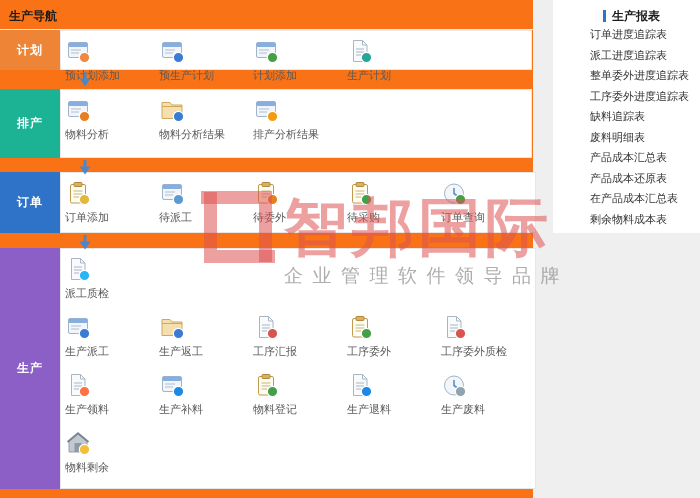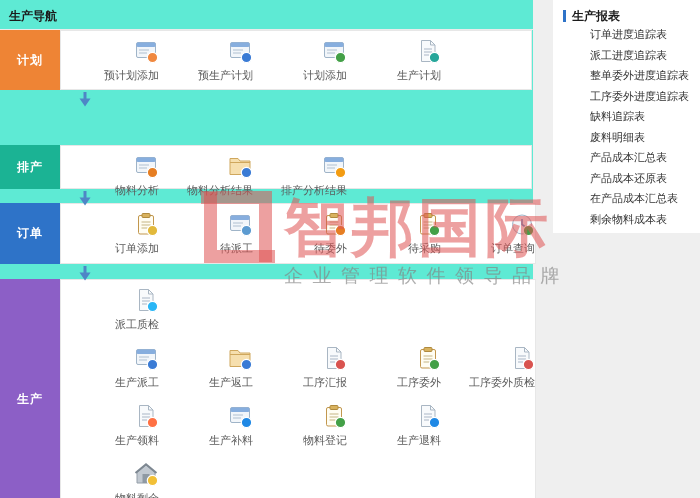--- a/index.html
+++ b/index.html
@@ -1,50 +1,50 @@
 <!DOCTYPE html>
 <html><head>
 <meta charset="utf-8">
 <style>
   * { box-sizing: border-box; margin: 0; padding: 0; }
   html,body { width:700px; height:498px; overflow:hidden; }
   body {
     font-family: "Liberation Sans", "DejaVu Sans", sans-serif;
     background:#efefef; position:relative; color:#333;
   }
-  .main-panel { position:absolute; left:0; top:0; width:533px; height:498px; background:#5eead4; }
+  .main-panel { position:absolute; left:0; top:0; width:533px; height:498px; background:#f97316; }
   .page-header { height:30px; line-height:30px; padding-left:9px; border-bottom:1px solid #ebebeb; }
   .page-title { font-size:12px; font-weight:bold; color:#1b1b1b; }
 
   .cat-row { display:flex; }
   .cat-block {
     width:60px; flex:0 0 60px; color:#fff; font-size:12px; font-weight:bold;
     display:flex; align-items:center; justify-content:center; letter-spacing:1px;
   }
   .items-box {
     flex:1; background:#fff; border:1px solid #e7e7e7; margin-right:1px;
     display:flex; flex-direction:column; justify-content:flex-start;
   }
   .item-line { display:flex; align-items:flex-start; height:58px; padding-left:4px; }
   .row-single .item-line { height:100%; }
   .nav-item {
-    width:94px; display:flex; flex-direction:column; align-items:flex-end;
+    width:94px; display:flex; flex-direction:column; align-items:flex-start;
     padding-top:7px; cursor:pointer;
   }
   .nav-item .ic { width:26px; height:26px; }
   .nav-item .lbl { margin-top:4px; font-size:11px; color:#5a5a5a; white-space:nowrap; }
 
   .arrow-row { position:relative; }
   .arrow-row svg { position:absolute; left:79px; top:2px; }
 
   .sidebar {
     position:absolute; left:553px; top:0; width:147px; height:233px;
     background:#fff; padding-top:8px;
   }
-  .sidebar-title-row { display:flex; align-items:center; padding-left:10px; height:16px; }
+  .sidebar-title-row { display:flex; align-items:center; padding-left:10px; height:16px;justify-content:center; }
   .accent-bar { width:3px; height:12px; display:inline-block; margin-right:6px; }
   .sidebar-title { font-size:12px; font-weight:bold; color:#1b1b1b; }
   .report-list { list-style:none; margin-top:0; }
   .report-list li {
     height:20.5px; line-height:20.5px; padding-left:37px; font-size:11px;
     color:#333; cursor:pointer; white-space:nowrap;
   }
 
   .watermark {
     position:absolute; left:202px; top:191px; display:flex; align-items:flex-start;
@@ -69,21 +69,21 @@
   }
 </style>
 </head>
 <body>
 
 <div class="main-panel">
   <div class="page-header">
     <span class="page-title">生产导航</span>
   </div>
   <div id="flow">
-      <div class="cat-row row-single" style="height: 60px; border-radius: 11px;">
+      <div class="cat-row row-single" style="height: 40px; border-radius: 11px;">
         <div class="cat-block" style="background: rgb(238, 132, 53);">计划</div>
         <div class="items-box">
           <div class="item-line">
             <div class="nav-item">
               <span class="ic"><svg width="26" height="26" viewBox="0 0 26 26">
                   <rect x="3.5" y="4.5" width="19" height="15" rx="1.5" fill="#f2f6fa" stroke="#9fb4c8"></rect>
                   <rect x="3.5" y="4.5" width="19" height="4.5" rx="1.5" fill="#87aede"></rect>
                   <path d="M6 12h10M6 15h8" stroke="#c6d2de" stroke-width="1.4"></path>
                   <circle cx="19.5" cy="19.5" r="5.2" fill="#F0883F" stroke="#fff" stroke-width="1.2"></circle>
                 </svg></span>
@@ -118,21 +118,21 @@
             </div>
           </div>
         </div>
       </div>
       <div class="arrow-row" style="height: 19px;">
         <svg width="12" height="15" viewBox="0 0 12 15">
           <path d="M6 0v7" stroke="#4E86C6" stroke-width="3"></path>
           <path d="M0.5 6.5L6 14.5l5.5-8z" fill="#4E86C6"></path>
         </svg>
       </div>
-      <div class="cat-row row-single" style="height: 44px; margin-top: 36px;">
+      <div class="cat-row row-single" style="height: 69px;">
         <div class="cat-block" style="background: rgb(27, 179, 148);">排产</div>
         <div class="items-box">
           <div class="item-line">
             <div class="nav-item">
               <span class="ic"><svg width="26" height="26" viewBox="0 0 26 26">
                   <rect x="3.5" y="4.5" width="19" height="15" rx="1.5" fill="#f2f6fa" stroke="#9fb4c8"></rect>
                   <rect x="3.5" y="4.5" width="19" height="4.5" rx="1.5" fill="#87aede"></rect>
                   <path d="M6 12h10M6 15h8" stroke="#c6d2de" stroke-width="1.4"></path>
                   <circle cx="19.5" cy="19.5" r="5.2" fill="#E67E22" stroke="#fff" stroke-width="1.2"></circle>
                 </svg></span>
@@ -310,20 +310,28 @@
               <span class="lbl">物料登记</span>
             </div>
             <div class="nav-item">
               <span class="ic"><svg width="26" height="26" viewBox="0 0 26 26">
                   <path d="M6.5 2.5h9l4.5 4.5v16.5h-13.5z" fill="#f8fafc" stroke="#a9b6c3"></path>
                   <path d="M15.5 2.5v4.5h4.5" fill="none" stroke="#a9b6c3"></path>
                   <path d="M9 11h8M9 14h8M9 17h5" stroke="#c3cdd7" stroke-width="1.4"></path>
                   <circle cx="19.5" cy="19.5" r="5.2" fill="#1E88E5" stroke="#fff" stroke-width="1.2"></circle>
                 </svg></span>
               <span class="lbl">生产退料</span>
+            </div>
+            <div class="nav-item">
+              <span class="ic"><svg width="26" height="26" viewBox="0 0 26 26">
+                  <circle cx="13" cy="13.5" r="9.5" fill="#f2f6fa" stroke="#9fb4c8"></circle>
+                  <path d="M13 8v5.5l3.5 2.5" fill="none" stroke="#5b8ec9" stroke-width="1.6"></path>
+                  <circle cx="19.5" cy="19.5" r="5.2" fill="#90A4AE" stroke="#fff" stroke-width="1.2"></circle>
+                </svg></span>
+              <span class="lbl">生产废料</span>
             </div>
           </div>
           <div class="item-line">
             <div class="nav-item">
               <span class="ic"><svg width="26" height="26" viewBox="0 0 26 26">
                   <path d="M4 11.5L13 4l9 7.5V22H4z" fill="#c2c9d1" stroke="#949ea8"></path>
                   <rect x="9.5" y="13" width="7" height="9" fill="#8f99a3"></rect>
                   <path d="M2.5 12L13 3.2 23.5 12" fill="none" stroke="#7d8791" stroke-width="2"></path>
                   <circle cx="19.5" cy="19.5" r="5.2" fill="#F2C037" stroke="#fff" stroke-width="1.2"></circle>
                 </svg></span>

